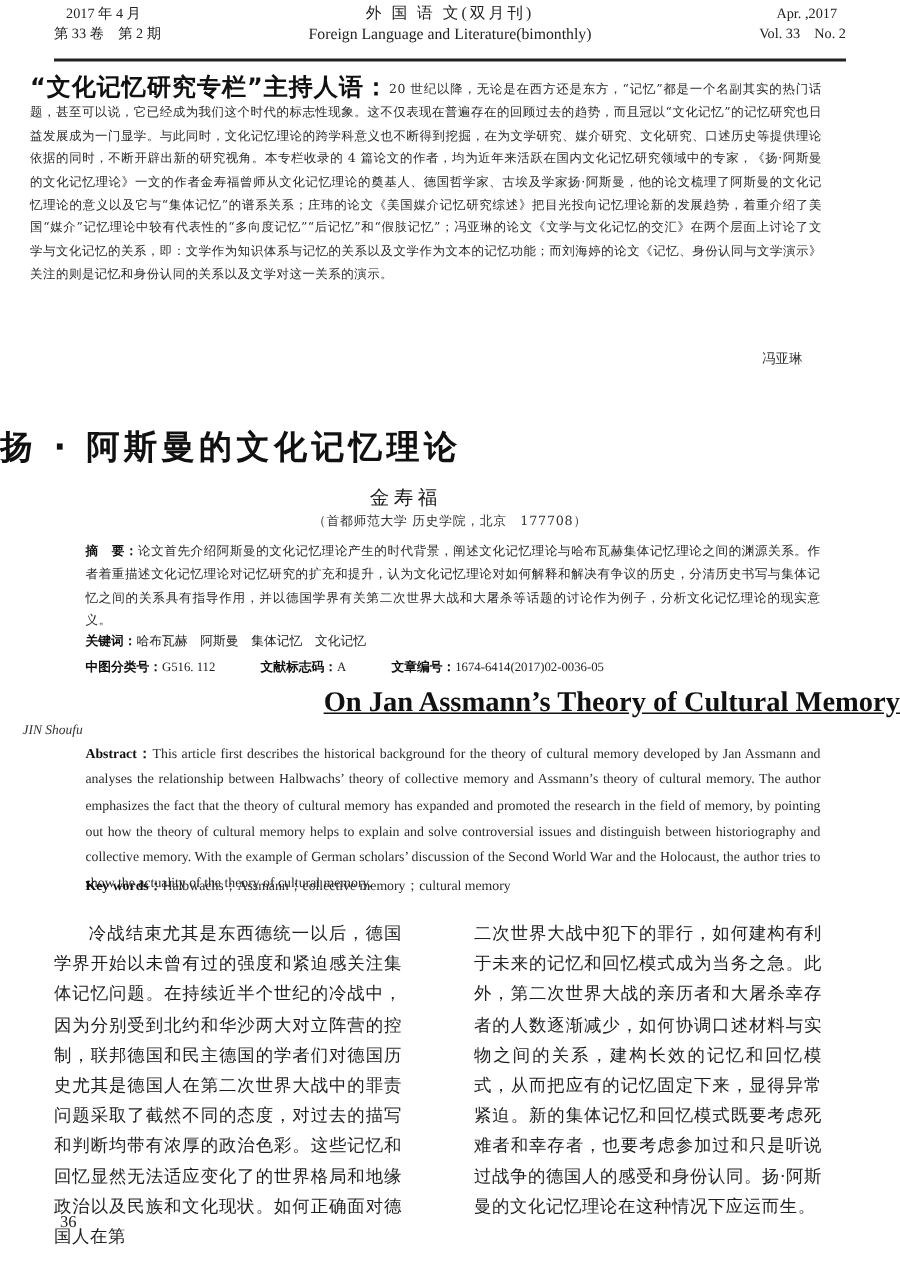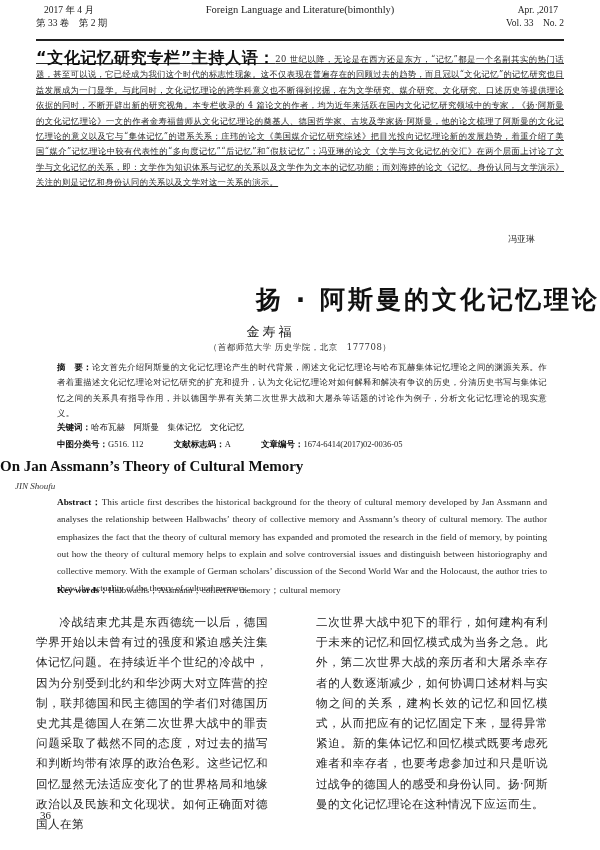--- a/index.html
+++ b/index.html
@@ -1,48 +1,49 @@
 <!DOCTYPE html>
 <html><head>
 <meta charset="utf-8">
 <style>
   html, body { margin: 0; padding: 0; background: #ffffff; }
   body { width: 600px; height: 850px; position: relative; overflow: hidden; color: #1a1a1a; font-family: "DejaVu Serif", serif; }
   .abs { position: absolute; }
   .hdr-small { font-size: 9.5px; line-height: 13px; color: #222; font-family: "Liberation Serif", serif; }
   .hdr-center { font-size: 10.5px; line-height: 14px; text-align: center; font-family: "Liberation Serif", serif; color: #222; }
   .rule { position: absolute; left: 36px; width: 528px; height: 2px; background: #222; }
-  .intro { position: absolute; left: 36px; width: 528px; font-size: 8.3px; line-height: 15.4px; letter-spacing: 0.35px; text-align: justify; color: #2a2a2a; font-family: "DejaVu Serif", serif; text-decoration: underline; }
+  .intro { position: absolute; left: 20px; width: 528px; font-size: 8.3px; line-height: 15.4px; letter-spacing: 0.35px; text-align: justify; color: #2a2a2a; font-family: "DejaVu Serif", serif; }
   .intro .lead { font-family: "DejaVu Sans", sans-serif; font-weight: bold; font-size: 16px; letter-spacing: 0.5px; color: #111; vertical-align: -1px; }
   .sig { position: absolute; right: 65px; font-size: 9px; color: #333; }
-  .title-cn { position: absolute; left: 0; width: 600px; text-align: right; font-family: "DejaVu Sans", sans-serif; font-weight: bold; font-size: 25px; letter-spacing: 3px; color: #111; }
+  .title-cn { position: absolute; left: 0; width: 600px; text-align: left; font-family: "DejaVu Sans", sans-serif; font-weight: bold; font-size: 22px; letter-spacing: 3px; color: #111; }
   .author-cn { position: absolute; left: 0; width: 541px; text-align: center; font-size: 13px; letter-spacing: 3px; color: #222; }
   .affil { position: absolute; left: 0; width: 600px; text-align: center; font-size: 8.5px; color: #333; letter-spacing: 0.5px; }
   .abs-cn { position: absolute; left: 57px; width: 490px; font-size: 8.4px; line-height: 15.4px; letter-spacing: 0.3px; text-align: justify; color: #2a2a2a; }
   .bold-label { font-family: "DejaVu Sans", sans-serif; font-weight: bold; color: #111; }
   .meta-line { position: absolute; left: 57px; font-size: 8.5px; color: #222; font-family: "Liberation Serif", serif; white-space: nowrap; }
   .meta-line span.item { margin-right: 28px; }
-  .title-en { position: absolute; left: 0; width: 600px; text-align: left; font-family: "Liberation Serif", serif; font-weight: bold; font-size: 15px; color: #111; }
+  .title-en { position: absolute; left: 0; width: 600px; text-align: right; font-family: "Liberation Serif", serif; font-weight: bold; font-size: 19px; color: #111; text-decoration: underline; }
   .author-en { position: absolute; left: 0; width: 504px; text-align: left; font-family: "Liberation Serif", serif; font-style: italic; font-size: 9px; color: #333; margin-left: 15px; }
   .abs-en { position: absolute; left: 57px; width: 490px; font-family: "Liberation Serif", serif; font-size: 9.2px; line-height: 17.3px; text-align: justify; color: #2a2a2a; }
   .abs-en b { color: #111; }
   .kw-en { position: absolute; left: 57px; font-family: "Liberation Serif", serif; font-size: 9.2px; color: #2a2a2a; }
   .col { position: absolute; width: 232px; font-size: 11.6px; line-height: 20.2px; text-align: justify; color: #1f1f1f; letter-spacing: 0.4px; }
   .col p { margin: 0; }
   .col p.indent { text-indent: 2em; }
   .pageno { position: absolute; left: 40px; font-family: "Liberation Serif", serif; font-size: 11px; color: #222; margin-top: 29px; }
 </style>
 </head>
 <body>
 
 <div class="abs hdr-small" style="left:36px; top:4px; width:120px;">
   <div style="padding-left:8px;">2017 年 4 月</div>
   <div>第 33 卷　第 2 期</div>
 </div>
 <div class="abs hdr-center" style="left:150px; top:3px; width:300px;">
+  <div style="letter-spacing:2px;">外 国 语 文(双月刊)</div>
   <div>Foreign Language and Literature(bimonthly)</div>
 </div>
 <div class="abs hdr-small" style="right:36px; top:4px; width:120px; text-align:right;">
   <div style="padding-right:6px;">Apr. ,2017</div>
   <div>Vol. 33　No. 2</div>
 </div>
 <div class="rule" style="top:39px;"></div>
 
 <div class="intro" style="top:50px;">
   <span class="lead">“文化记忆研究专栏”主持人语：</span><span>20 世纪以降，无论是在西方还是东方，“记忆”都是一个名副其实的热门话题，甚至可以说，它已经成为我们这个时代的标志性现象。这不仅表现在普遍存在的回顾过去的趋势，而且冠以“文化记忆”的记忆研究也日益发展成为一门显学。与此同时，文化记忆理论的跨学科意义也不断得到挖掘，在为文学研究、媒介研究、文化研究、口述历史等提供理论依据的同时，不断开辟出新的研究视角。本专栏收录的 4 篇论文的作者，均为近年来活跃在国内文化记忆研究领域中的专家，《扬·阿斯曼的文化记忆理论》一文的作者金寿福曾师从文化记忆理论的奠基人、德国哲学家、古埃及学家扬·阿斯曼，他的论文梳理了阿斯曼的文化记忆理论的意义以及它与“集体记忆”的谱系关系；庄玮的论文《美国媒介记忆研究综述》把目光投向记忆理论新的发展趋势，着重介绍了美国“媒介”记忆理论中较有代表性的“多向度记忆”“后记忆”和“假肢记忆”；冯亚琳的论文《文学与文化记忆的交汇》在两个层面上讨论了文学与文化记忆的关系，即：文学作为知识体系与记忆的关系以及文学作为文本的记忆功能；而刘海婷的论文《记忆、身份认同与文学演示》关注的则是记忆和身份认同的关系以及文学对这一关系的演示。</span>

